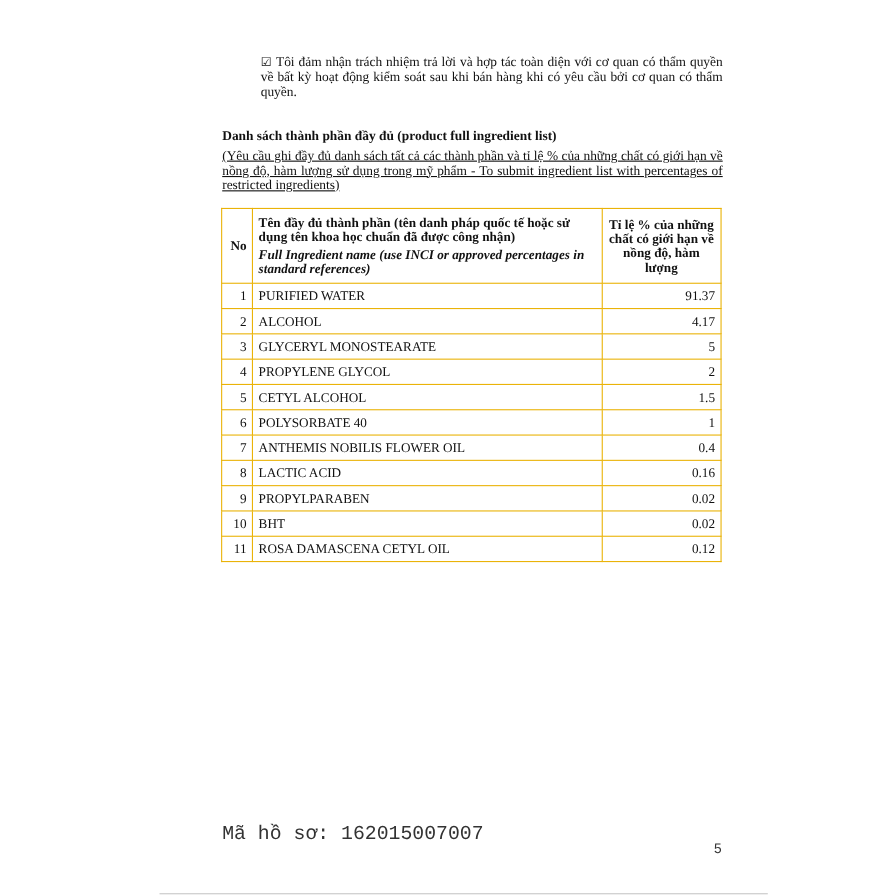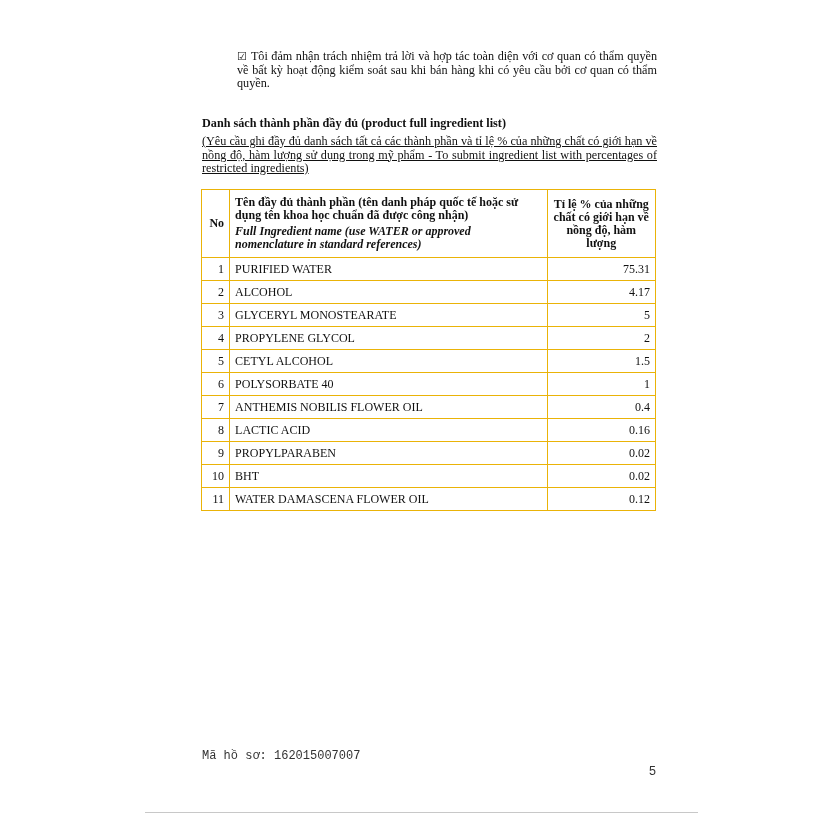--- a/index.html
+++ b/index.html
@@ -21,21 +21,21 @@
     .c-name { width: 305px; text-align: left; }
     .c-pct { width: 97px; text-align: right; }
     thead th.c-pct { text-align: center; padding: 0 3px; line-height: 13px; }
     thead tr { height: 68px; }
     thead th.c-name { padding: 4px 5px; line-height: 13px; }
     .h-en { display: block; font-style: italic; font-weight: bold; margin-top: 3px; }
     tbody tr { height: 23px; }
     tbody td { line-height: 22px; }
 
     .footer-code { position: absolute; left: 187px; top: 749px;
-                   font-family: "Liberation Mono", monospace; font-size: 12px; color: #333; }
+                   font-family: "Liberation Mono", monospace; font-size: 18px; color: #333; }
     .page-num { position: absolute; left: 634px; top: 764px;
                 font-family: "Liberation Sans", sans-serif; font-size: 12.5px; color: #333; }
     .rule { position: absolute; left: 130px; top: 812px; width: 553px; height: 1px; background: #c8c8c8; }
   </style>
 </head>
 <body>
 
 <div class="page">
 
   <div class="para p-vi">
@@ -46,30 +46,30 @@
   <div class="heading">Danh sách thành phần đầy đủ (product full ingredient list)</div>
 
   <div class="para note">(Yêu cầu ghi đầy đủ danh sách tất cả các thành phần và tỉ lệ % của những chất có giới hạn về nồng độ, hàm lượng sử dụng trong mỹ phẩm - To submit ingredient list with percentages of restricted ingredients)</div>
 
   <table class="ing">
     <thead>
       <tr>
         <th class="c-no">No</th>
         <th class="c-name">
           <span>Tên đầy đủ thành phần (tên danh pháp quốc tế hoặc sử dụng tên khoa học chuẩn đã được công nhận)</span>
-          <span class="h-en">Full Ingredient name (use WATER or approved nomenclature in standard references)</span>
+          <span class="h-en">Full Ingredient name (use INCI or approved percentages in standard references)</span>
         </th>
         <th class="c-pct">Tỉ lệ % của những chất có giới hạn về nồng độ, hàm lượng</th>
       </tr>
     </thead>
     <tbody id="rows">
         <tr>
           <td class="c-no">1</td>
           <td class="c-name">PURIFIED WATER</td>
-          <td class="c-pct">75.31</td>
+          <td class="c-pct">91.37</td>
         </tr>
         <tr>
           <td class="c-no">2</td>
           <td class="c-name">ALCOHOL</td>
           <td class="c-pct">4.17</td>
         </tr>
         <tr>
           <td class="c-no">3</td>
           <td class="c-name">GLYCERYL MONOSTEARATE</td>
           <td class="c-pct">5</td>
@@ -104,21 +104,21 @@
           <td class="c-name">PROPYLPARABEN</td>
           <td class="c-pct">0.02</td>
         </tr>
         <tr>
           <td class="c-no">10</td>
           <td class="c-name">BHT</td>
           <td class="c-pct">0.02</td>
         </tr>
         <tr>
           <td class="c-no">11</td>
-          <td class="c-name">WATER DAMASCENA FLOWER OIL</td>
+          <td class="c-name">ROSA DAMASCENA CETYL OIL</td>
           <td class="c-pct">0.12</td>
         </tr>
       </tbody>
   </table>
 
   <div class="footer-code">Mã hồ sơ: 162015007007</div>
   <div class="page-num">5</div>
   <div class="rule"></div>
 </div>
 

